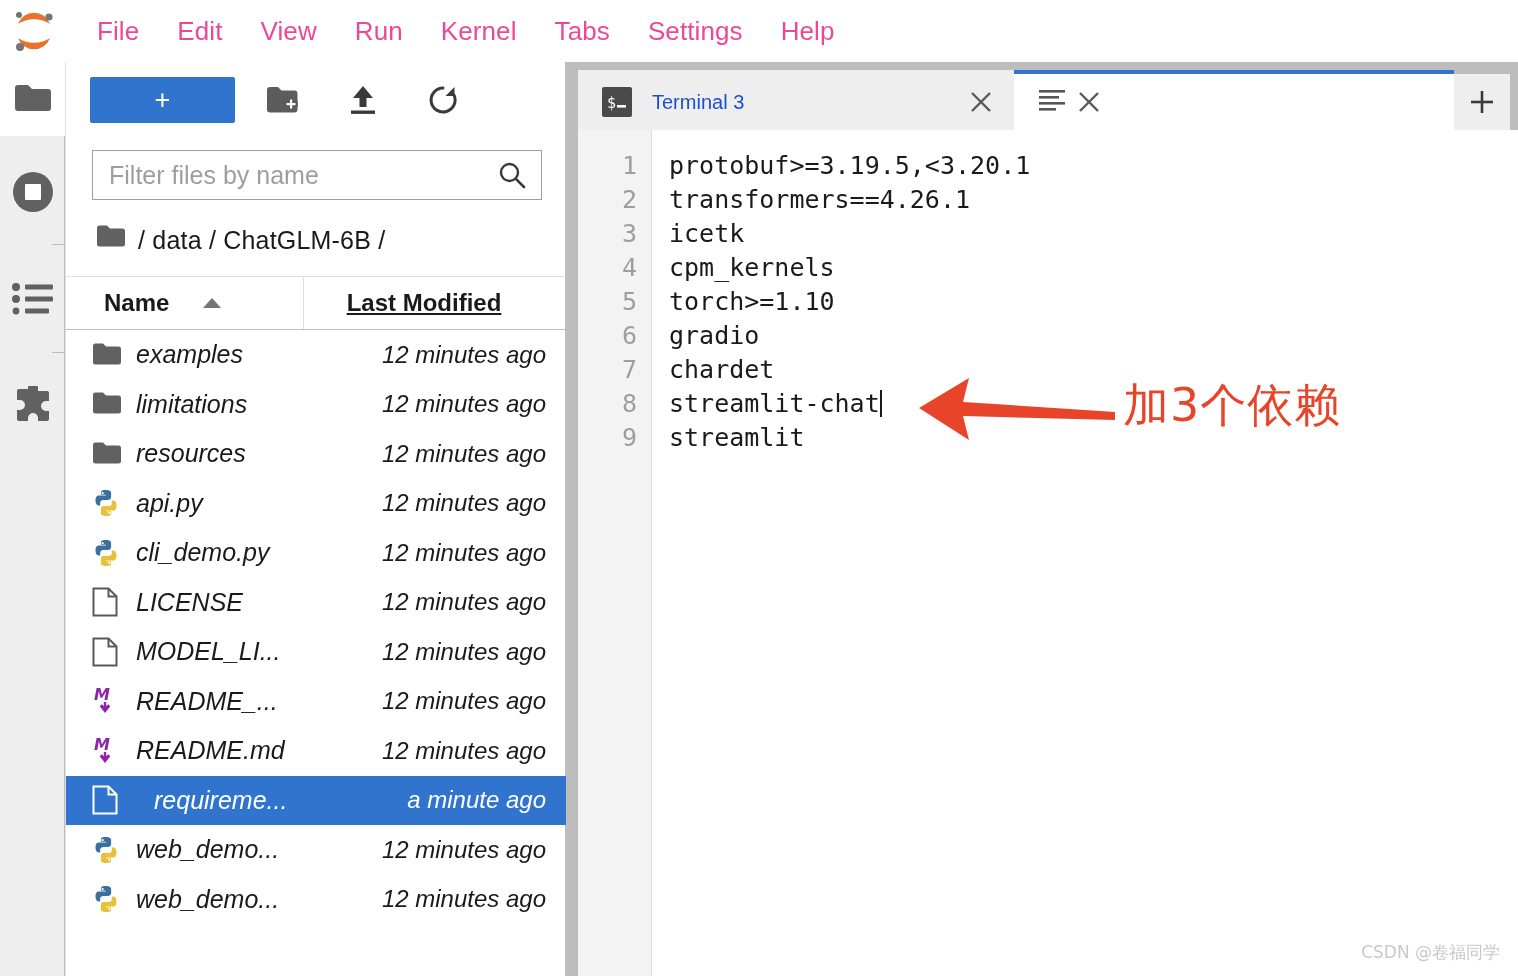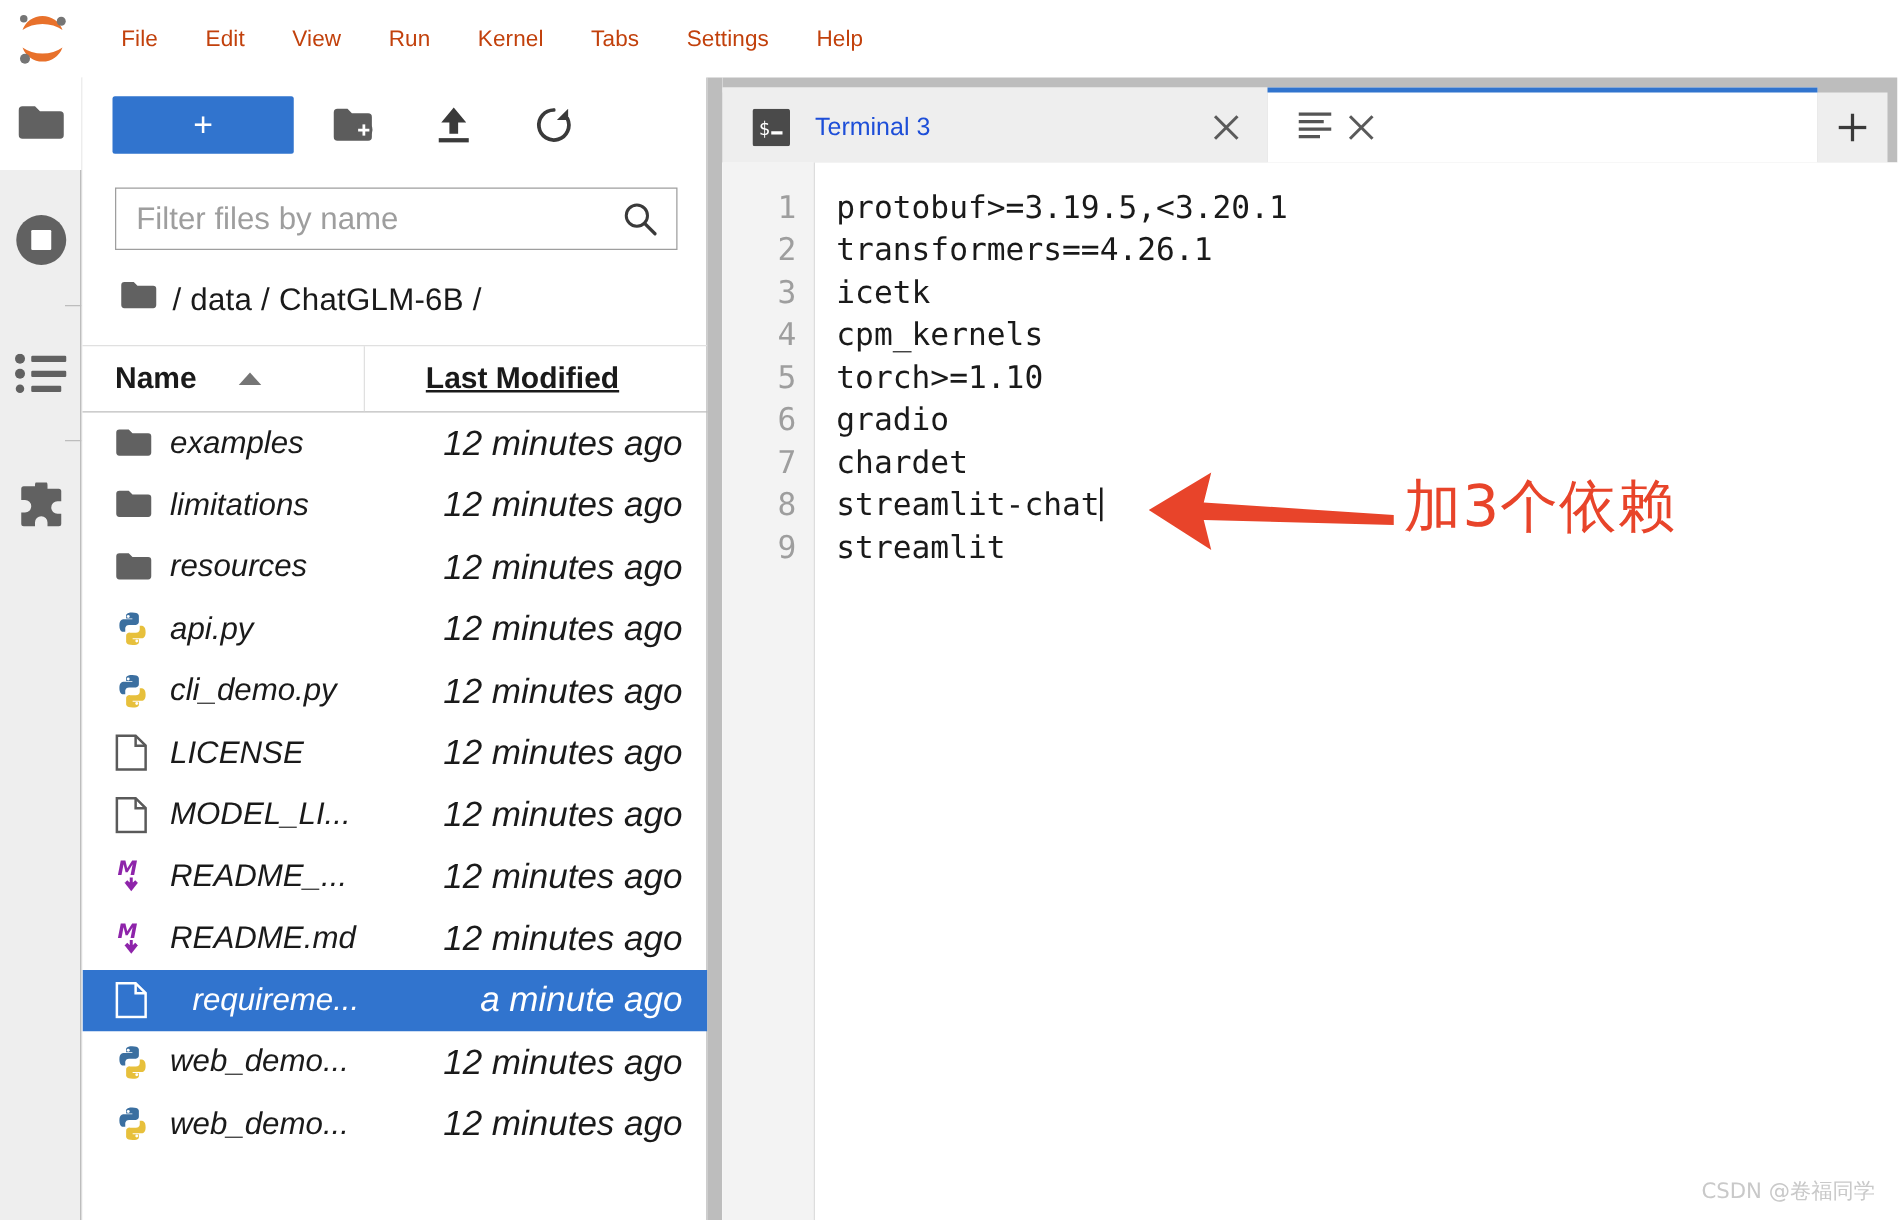--- a/index.html
+++ b/index.html
@@ -32,22 +32,22 @@
     position: relative;
     flex: 0 0 auto;
   }
   #menu-items {
     display: flex;
     align-items: center;
     margin-left: 18px;
     gap: 0px;
   }
   .menu-item {
-    font-size: 18px;
-    color: #c2410c;
+    font-size: 26px;
+    color: #ec4899;
     padding: 4px 19px;
     cursor: default;
     white-space: nowrap;
     letter-spacing: 0.1px;
   }
 
   
   #activity-bar {
     position: absolute;
     left: 0; top: 62px;
@@ -170,20 +170,21 @@
 
   #fb-header {
     position: absolute;
     left: 0; top: 214px;
     width: 500px; height: 54px;
     border-top: 1px solid #e0e0e0;
     border-bottom: 1px solid #bdbdbd;
     box-sizing: border-box;
     display: flex;
     align-items: center;
+    padding-left: 12px;
   }
   #col-name {
     width: 226px;
     display: flex;
     align-items: center;
     padding-left: 26px;
     box-sizing: border-box;
     border-right: 1px solid #e0e0e0;
     height: 100%;
     cursor: pointer;
@@ -232,21 +233,21 @@
     justify-content: flex-start;
     flex: 0 0 auto;
   }
   .f-name {
     font-size: 25px;
     color: #1a1a1a;
     white-space: nowrap;
     flex: 1;
   }
   .f-time {
-    font-size: 28px;
+    font-size: 24px;
     color: #1a1a1a;
     white-space: nowrap;
     padding-right: 20px;
     text-align: center;
   }
 
   
   #main-divider {
     position: absolute;
     left: 566px; top: 62px;

